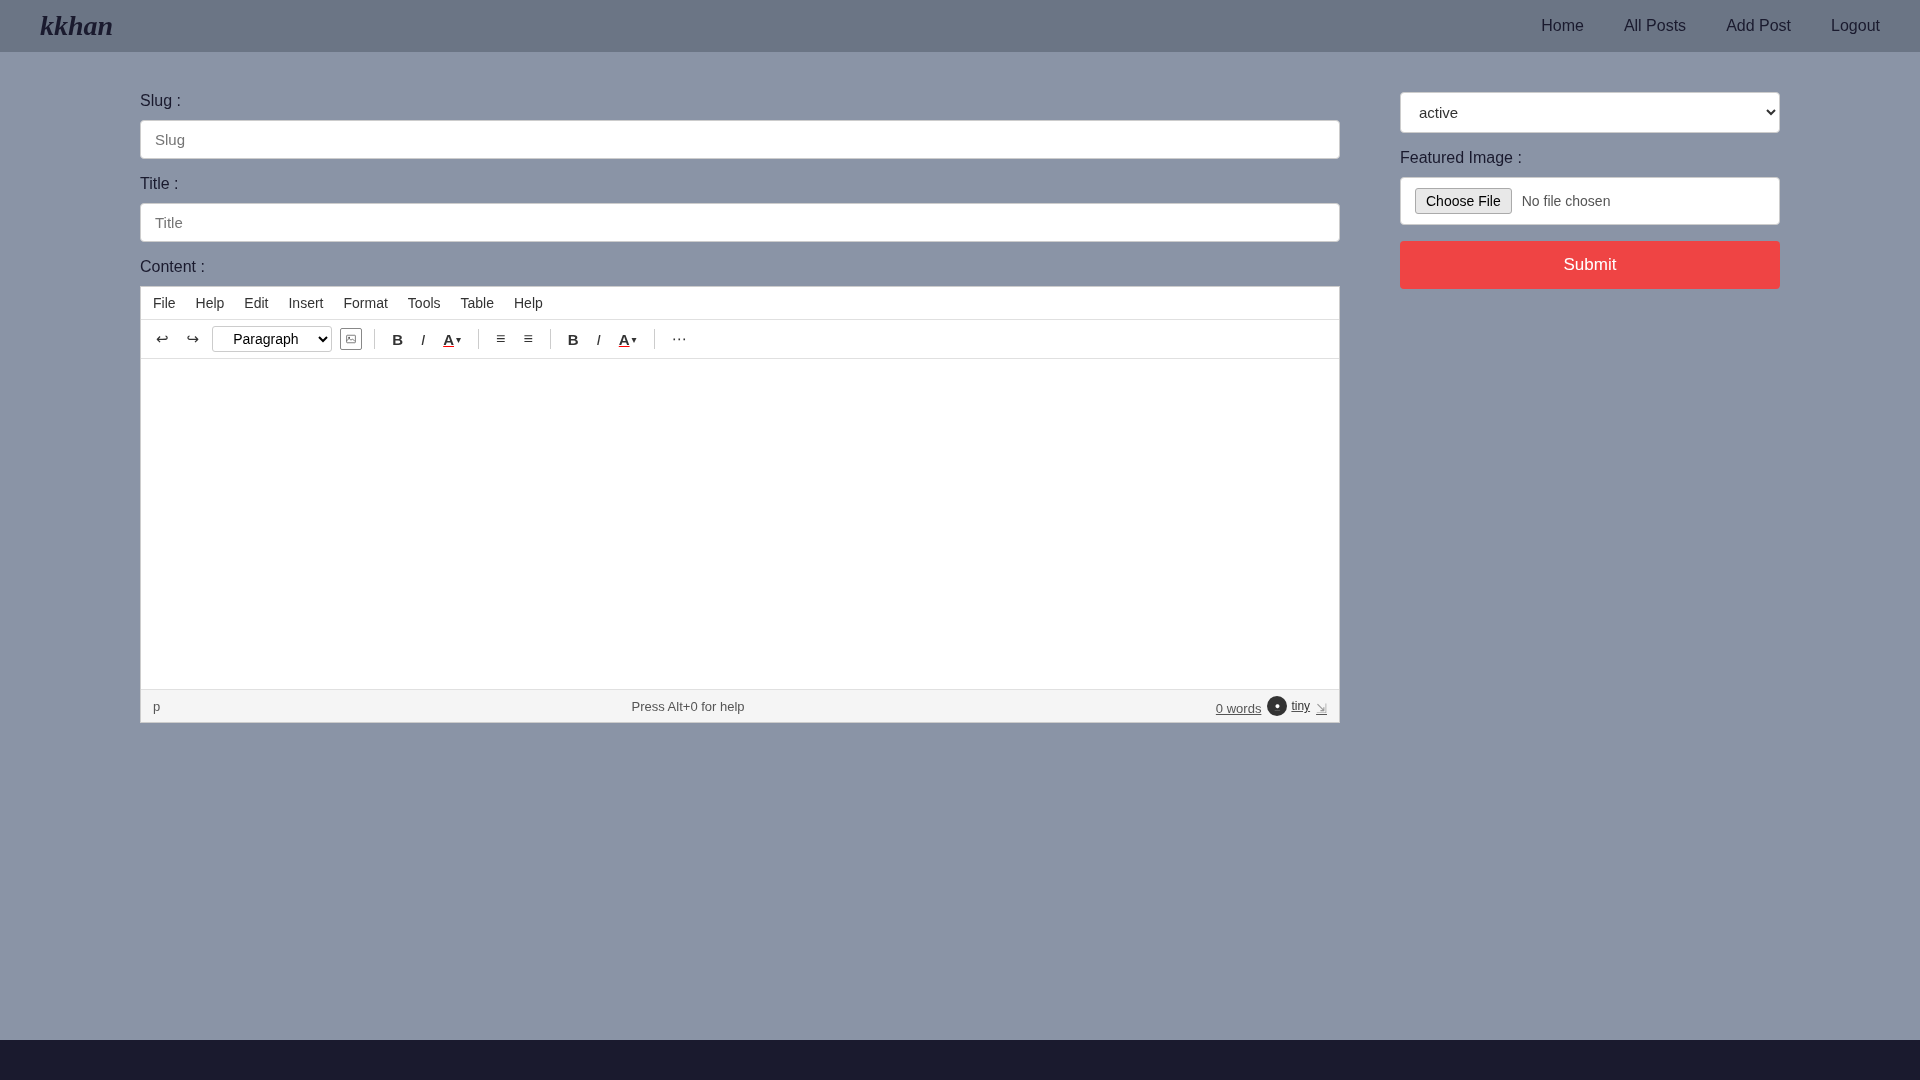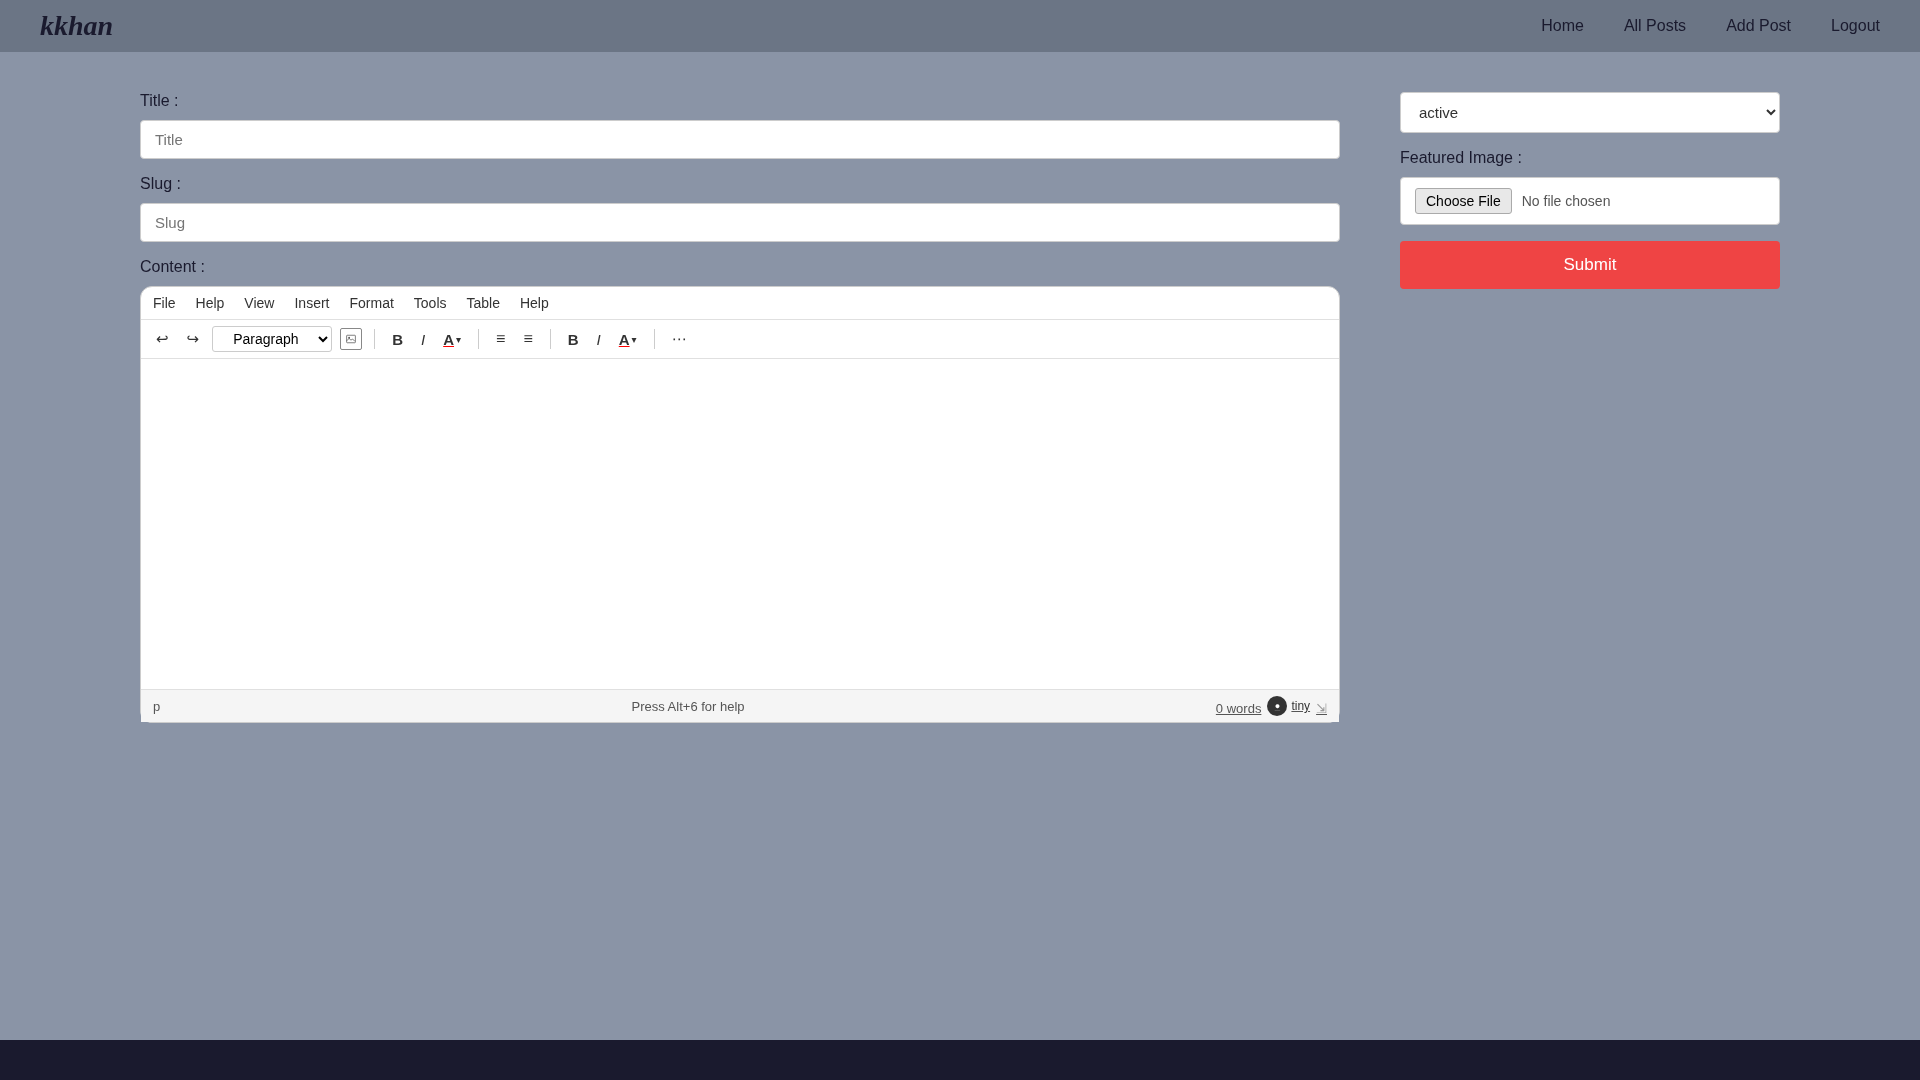--- a/index.html
+++ b/index.html
@@ -77,21 +77,21 @@
       border-radius: 4px;
       background: #fff;
       font-size: 15px;
       color: #999;
       outline: none;
     }
 
     
     .editor-container {
       border: 1px solid #ccc;
-      border-radius: 12px;
+      border-radius: 0;
       background: #fff;
       display: flex;
       flex-direction: column;
     }
 
     .editor-menubar {
       display: flex;
       gap: 20px;
       padding: 8px 12px;
       border-bottom: 1px solid #e0e0e0;
@@ -294,38 +294,38 @@
     <li><a href="#">Add Post</a></li>
     <li><a href="#">Logout</a></li>
   </ul>
 </nav>
 
 <div class="main-content">
 
   <div class="left-column">
 
     <div class="field-group">
+      <label class="field-label">Slug :</label>
+      <input type="text" class="text-input" placeholder="Slug" style="">
+    </div>
+
+    <div class="field-group">
       <label class="field-label">Title :</label>
       <input type="text" class="text-input" placeholder="Title" style="">
     </div>
 
     <div class="field-group">
-      <label class="field-label">Slug :</label>
-      <input type="text" class="text-input" placeholder="Slug" style="">
-    </div>
-
-    <div class="field-group">
       <label class="field-label">Content :</label>
 
       <div class="editor-container">
 
         <div class="editor-menubar">
           <span>File</span>
           <span>Help</span>
-          <span>View</span>
+          <span>Edit</span>
           <span>Insert</span>
           <span>Format</span>
           <span>Tools</span>
           <span>Table</span>
           <span>Help</span>
         </div>
 
         <div class="editor-toolbar">
 
           <button class="toolbar-btn" title="Undo">↩</button>
@@ -371,21 +371,21 @@
 
           <div class="toolbar-separator"></div>
 
           <button class="toolbar-btn" title="More">⋯</button>
         </div>
 
         <div class="editor-body" contenteditable="true" style=""></div>
 
         <div class="editor-statusbar">
           <span>p</span>
-          <span>Press Alt+6 for help</span>
+          <span>Press Alt+0 for help</span>
           <div style="display:flex; align-items:flex-end; gap:6px;text-decoration:underline;">
             <span>0 words</span>
             <div class="tiny-badge">
               <div class="tiny-logo">●</div>
               <span>tiny</span>
             </div>
             <span style="cursor:se-resize; color:#999;">⇲</span>
           </div>
         </div>
       </div>

